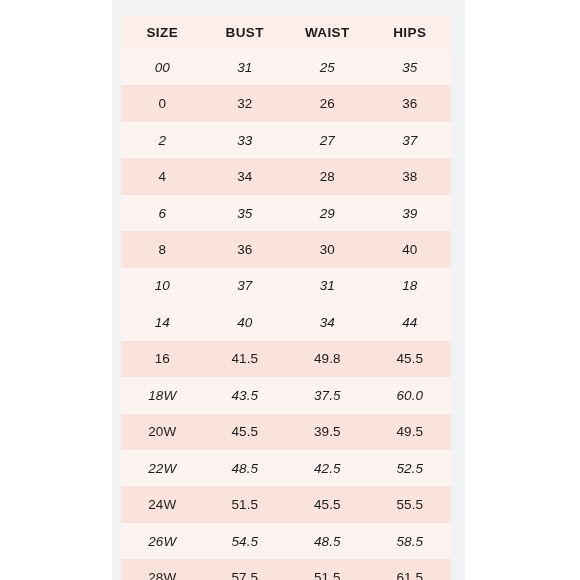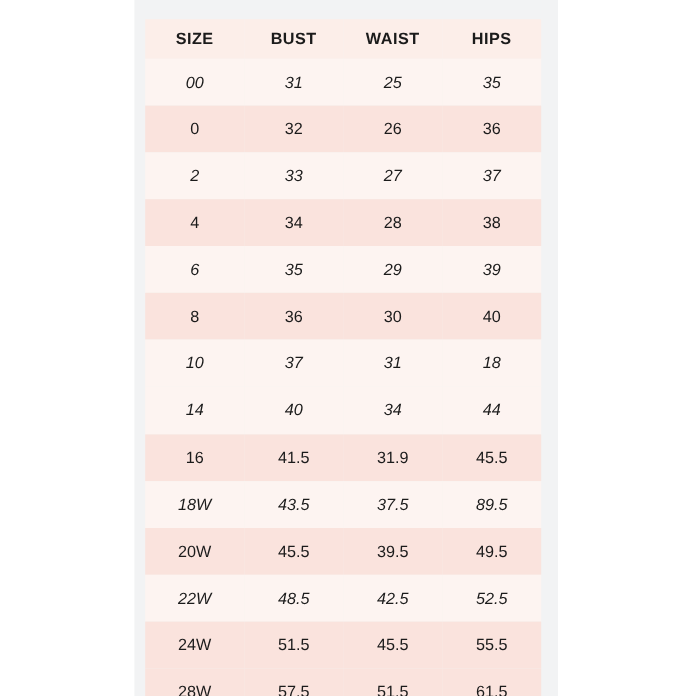--- a/index.html
+++ b/index.html
@@ -134,47 +134,53 @@
         </tr>
         <tr class="row-light">
           <td>14</td>
           <td>40</td>
           <td>34</td>
           <td>44</td>
         </tr>
         <tr class="row-dark">
           <td>16</td>
           <td>41.5</td>
-          <td>31.9</td>
+          <td>49.8</td>
           <td>45.5</td>
         </tr>
         <tr class="row-light">
           <td>18W</td>
           <td>43.5</td>
           <td>37.5</td>
-          <td>89.5</td>
+          <td>60.0</td>
         </tr>
         <tr class="row-dark">
           <td>20W</td>
           <td>45.5</td>
           <td>39.5</td>
           <td>49.5</td>
         </tr>
         <tr class="row-light">
           <td>22W</td>
           <td>48.5</td>
           <td>42.5</td>
           <td>52.5</td>
         </tr>
         <tr class="row-dark">
           <td>24W</td>
           <td>51.5</td>
           <td>45.5</td>
           <td>55.5</td>
         </tr>
+        <tr class="row-light">
+          <td>26W</td>
+          <td>54.5</td>
+          <td>48.5</td>
+          <td>58.5</td>
+        </tr>
         <tr class="row-dark">
           <td>28W</td>
           <td>57.5</td>
           <td>51.5</td>
           <td>61.5</td>
         </tr>
       </tbody>
   </table>
 </div>
 

